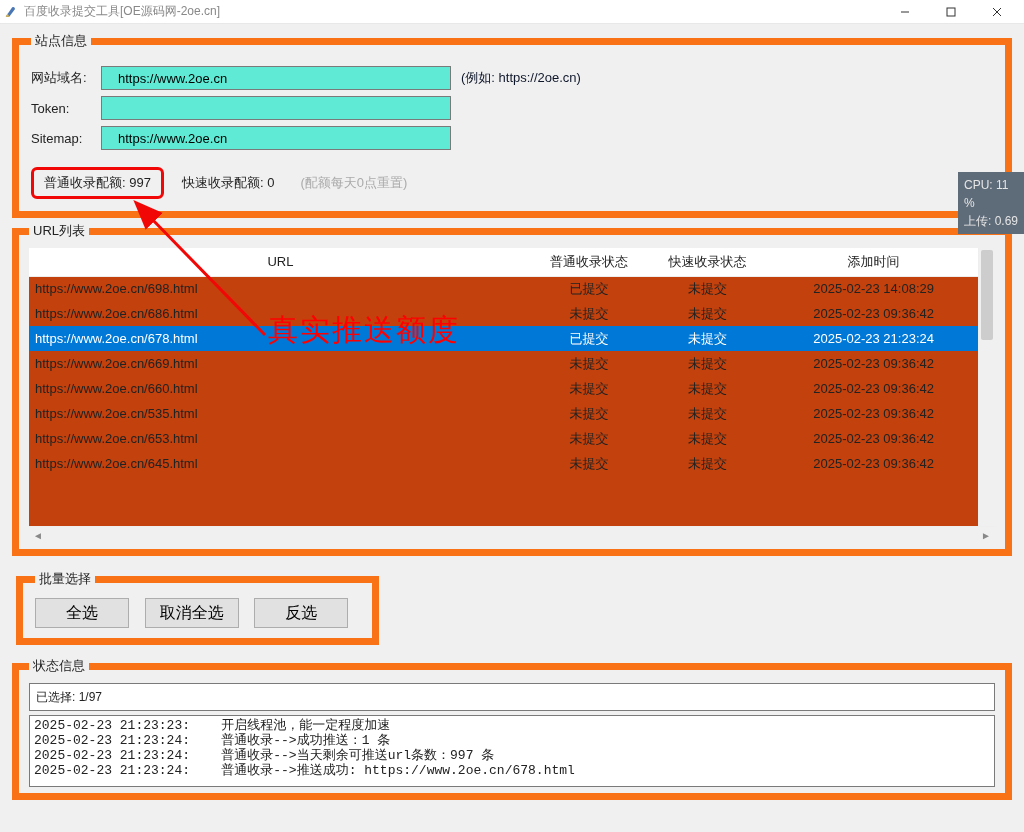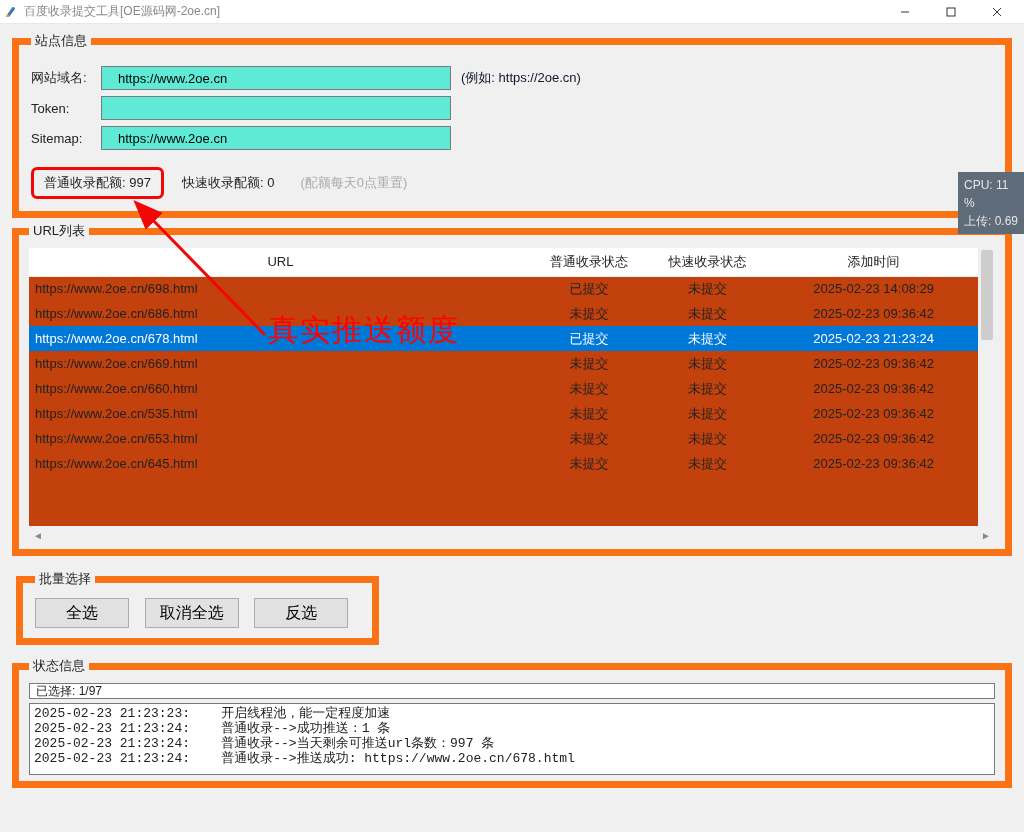--- a/index.html
+++ b/index.html
@@ -158,21 +158,21 @@
     font-size: 16px;
     font-family: inherit;
     margin-right: 12px;
     padding: 0 14px;
     cursor: default;
   }
   fieldset.status { padding: 8px 10px 6px 10px; }
   .selected-lbl {
     border: 1px solid #7a7a7a;
     background: #fff;
-    height: 16px;
+    height: 28px;
     display: flex; align-items: center;
     padding: 0 6px;
     margin-bottom: 4px;
     font-size: 12px;
   }
   .log {
     border: 1px solid #7a7a7a;
     background: #fff;
     height: 72px;
     padding: 2px 4px;

